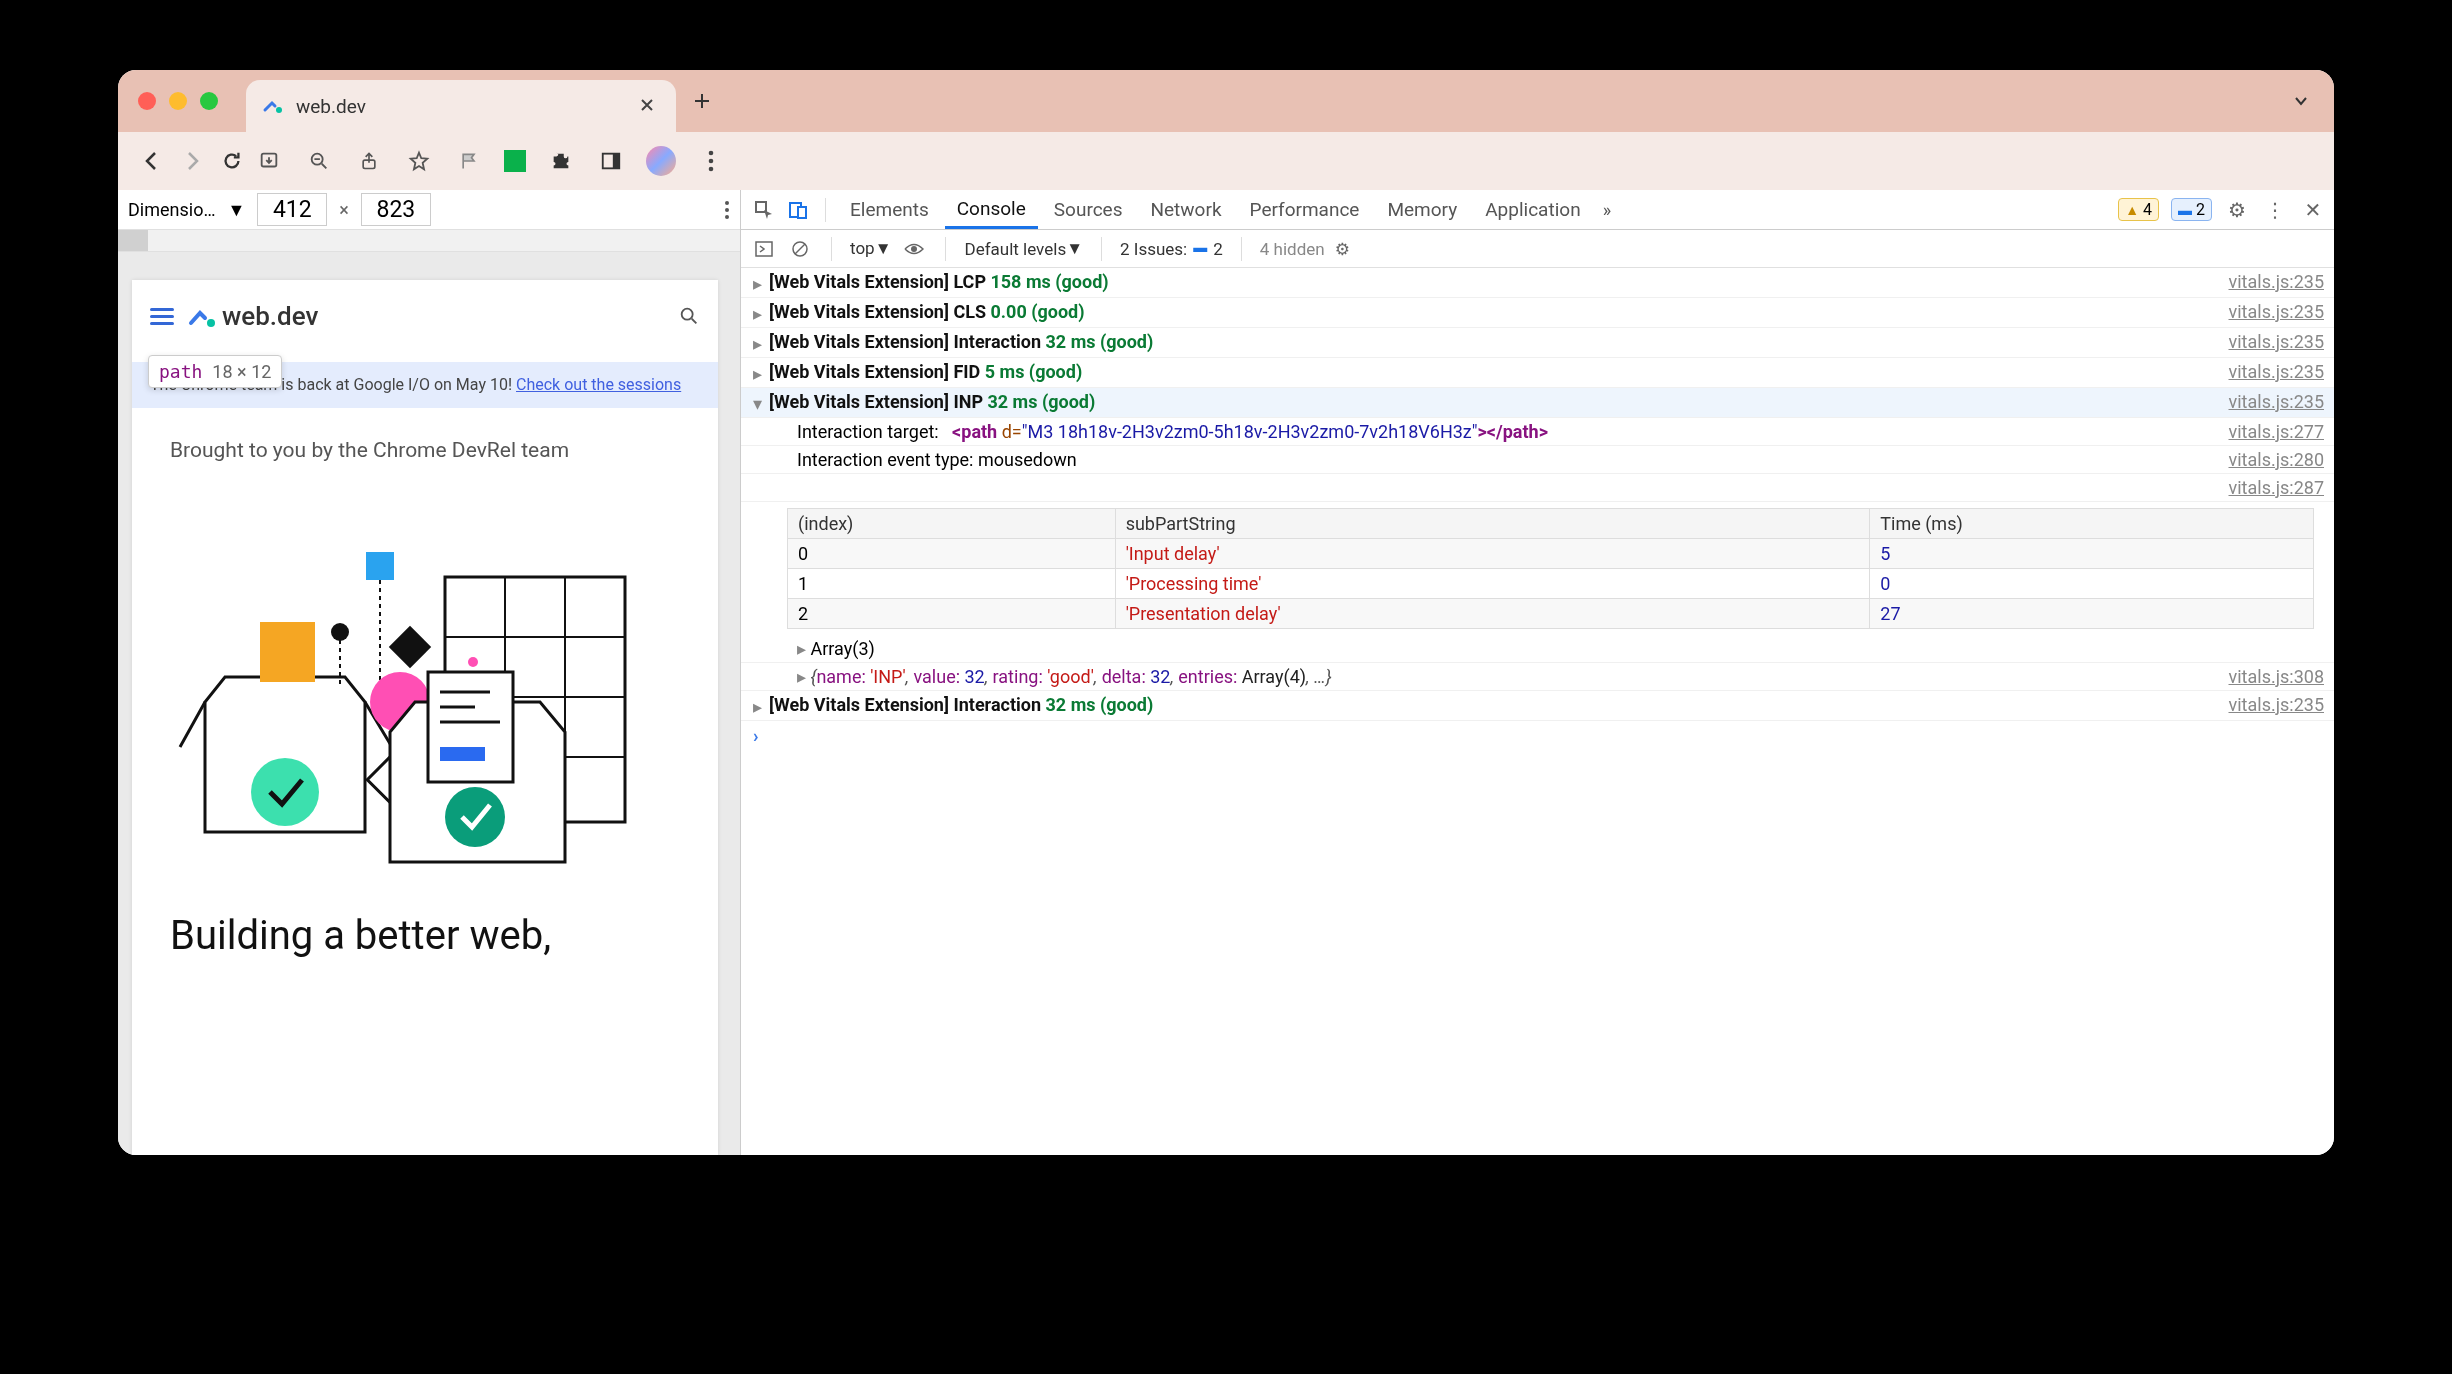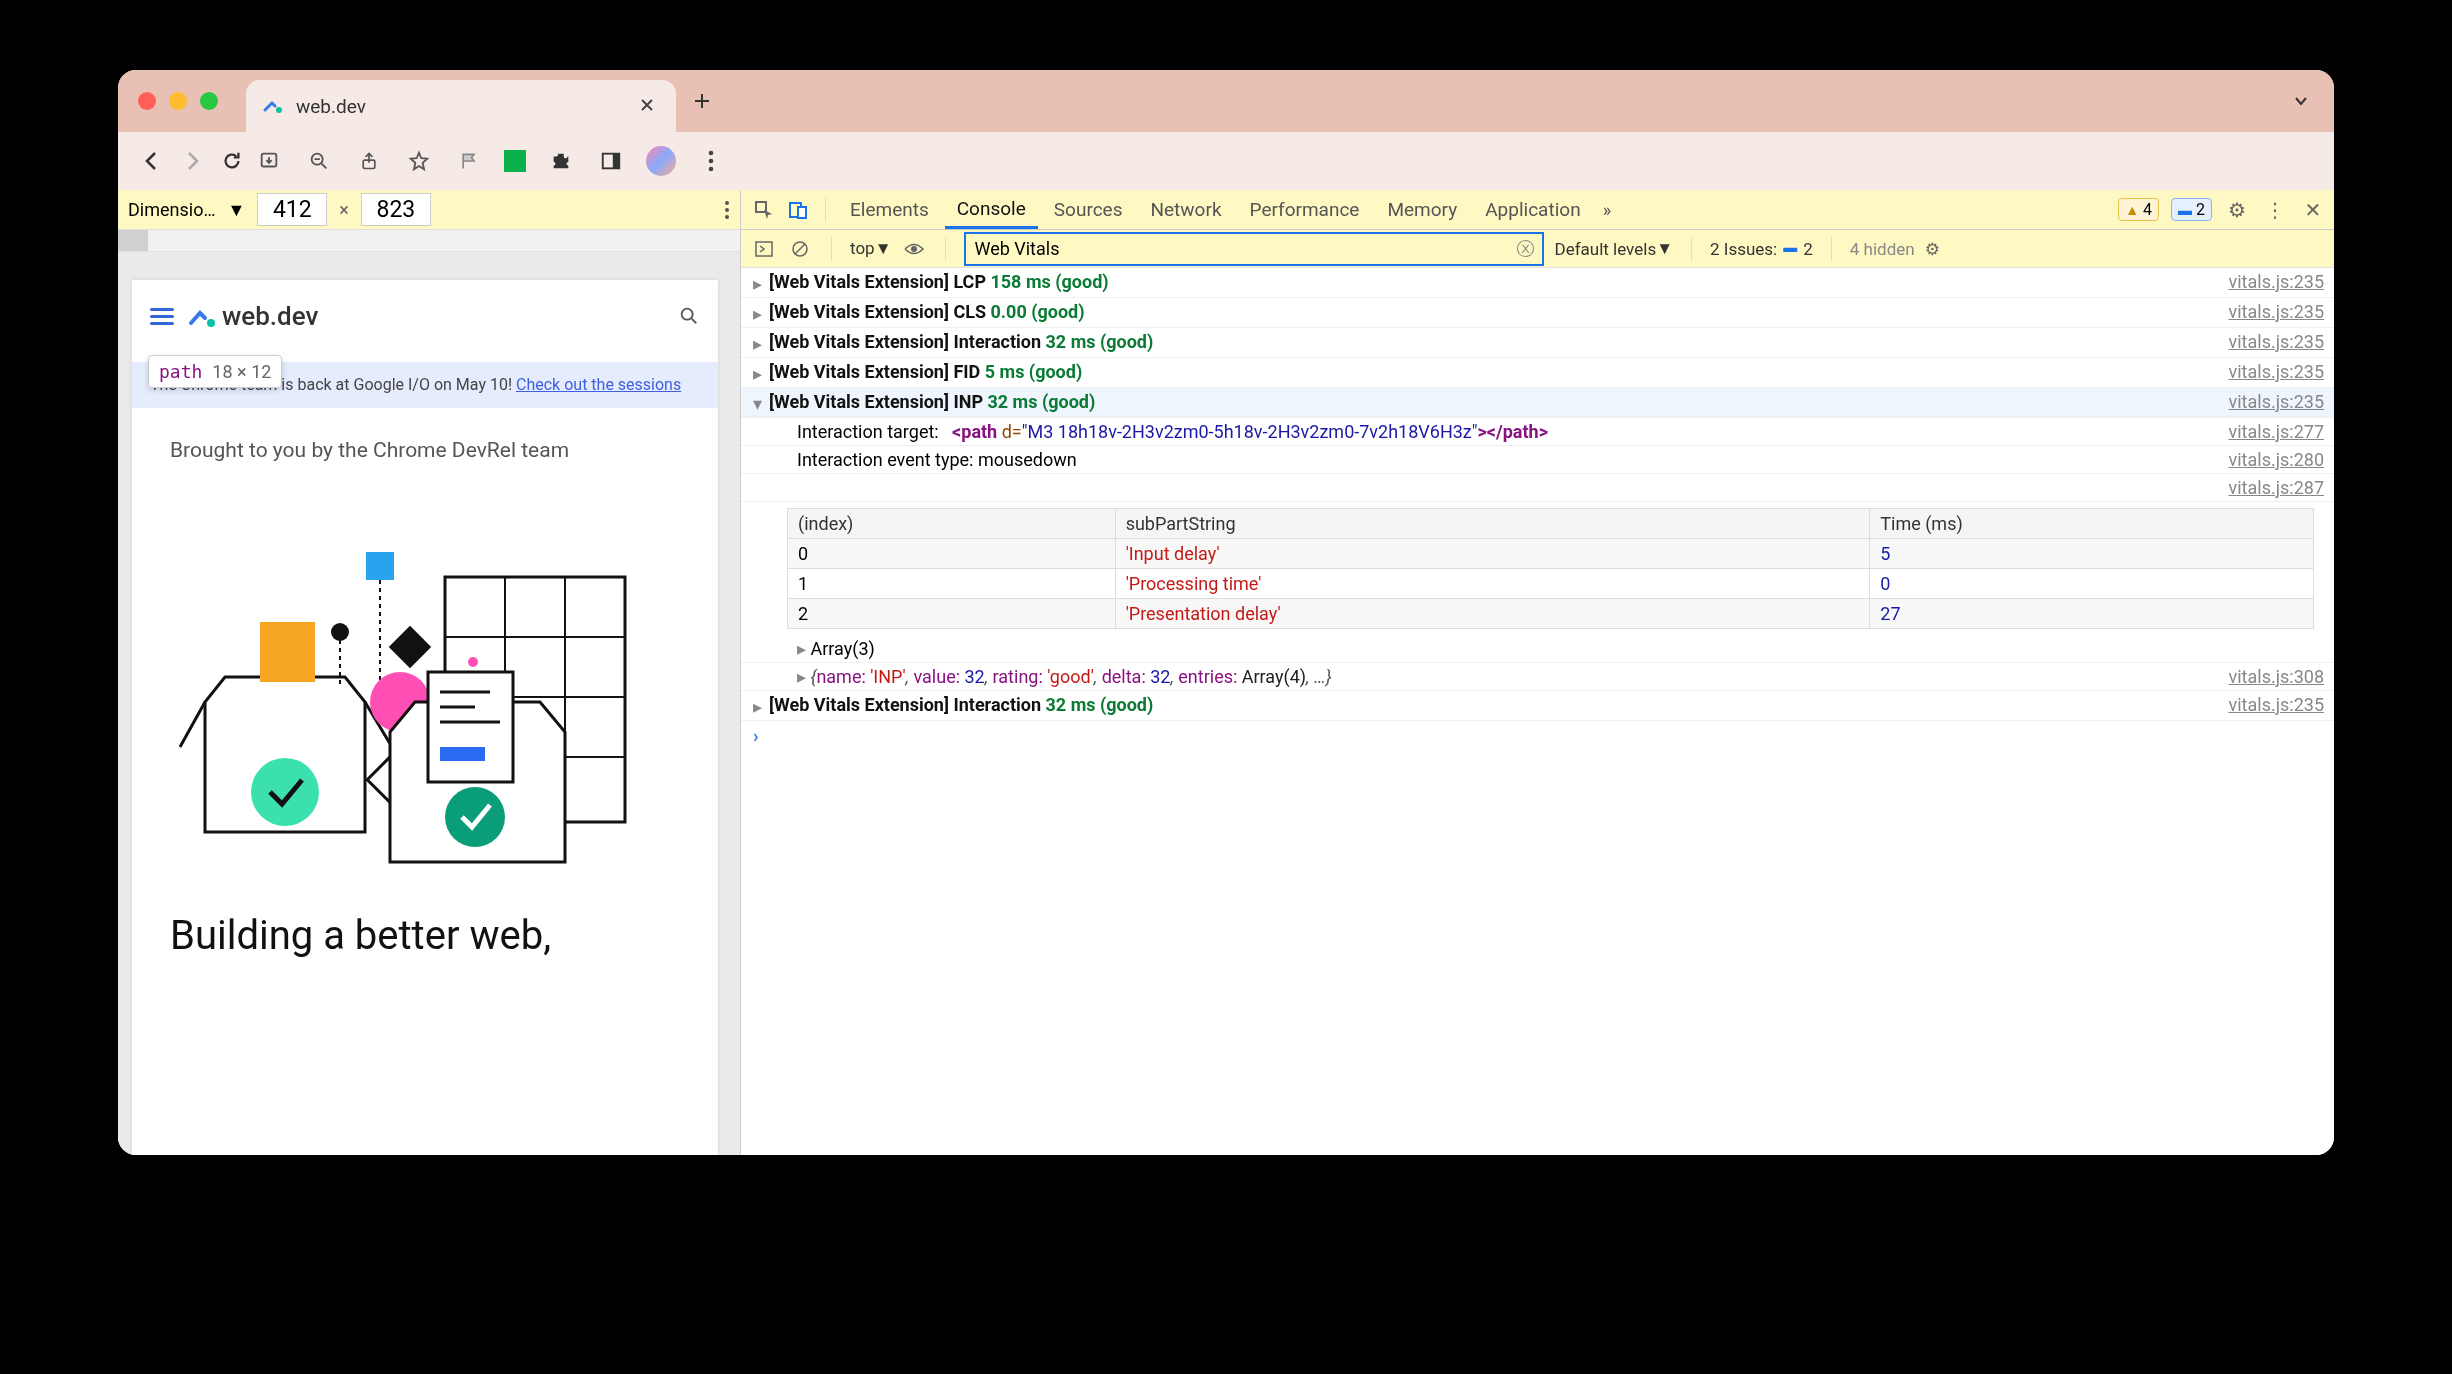--- a/index.html
+++ b/index.html
@@ -1,17 +1,17 @@
 <!DOCTYPE html>
 <html><head>
 <meta charset="utf-8">
 <style>
 * { margin: 0; padding: 0; box-sizing: border-box; font-family: -apple-system, BlinkMacSystemFont, "Segoe UI", Roboto, sans-serif; }
 body { background: #000; width: 2452px; height: 1374px; display: flex; align-items: flex-start; justify-content: center; padding-top: 70px; }
-.window { width: 2216px; height: 1085px; background: #fef9c3; border-radius: 18px; overflow: hidden; display: flex; flex-direction: column; box-shadow: 0 20px 80px rgba(0,0,0,0.5); }
+.window { width: 2216px; height: 1085px; background: #ffffff; border-radius: 18px; overflow: hidden; display: flex; flex-direction: column; box-shadow: 0 20px 80px rgba(0,0,0,0.5); }
 
 
 .titlebar { background: #e8c1b4; height: 62px; display: flex; align-items: center; padding-left: 20px; position: relative; }
 .traffic-lights { display: flex; gap: 13px; margin-right: 28px; }
 .tl { width: 18px; height: 18px; border-radius: 50%; }
 .tl.red { background: #ff5f57; }
 .tl.yellow { background: #febc2e; }
 .tl.green { background: #28c840; }
 .tab { background: #f5eae6; border-radius: 14px 14px 0 0; height: 52px; padding: 0 20px 0 16px; display: flex; align-items: center; gap: 12px; position: relative; top: 5px; min-width: 430px; }
 .tab-favicon { width: 22px; height: 22px; display: flex; align-items: center; justify-content: center; }
@@ -380,24 +380,20 @@
             <span>top</span> 
             <span>▼</span>
           </span>
         <span class="ct-btn">
             <svg width="20" height="14" viewBox="0 0 20 14">
               <path d="M1 7 Q10 -2 19 7 Q10 16 1 7" stroke="#666" stroke-width="1.5" fill="none"></path>
               <circle cx="10" cy="7" r="3" fill="#666"></circle>
             </svg>
           </span>
         <span class="dt-sep"></span>
-        <div class="ct-filter">
-          <span>Web Vitals</span>
-          <span class="ct-filter-clear">ⓧ</span>
-        </div>
         <span class="ct-levels">
             <span>Default levels</span> 
             <span>▼</span>
           </span>
         <span class="dt-sep"></span>
         <span class="ct-issues">
             <span>2 Issues:</span> 
             <span class="info-sq">▬</span>
             <span>2</span>
           </span>

